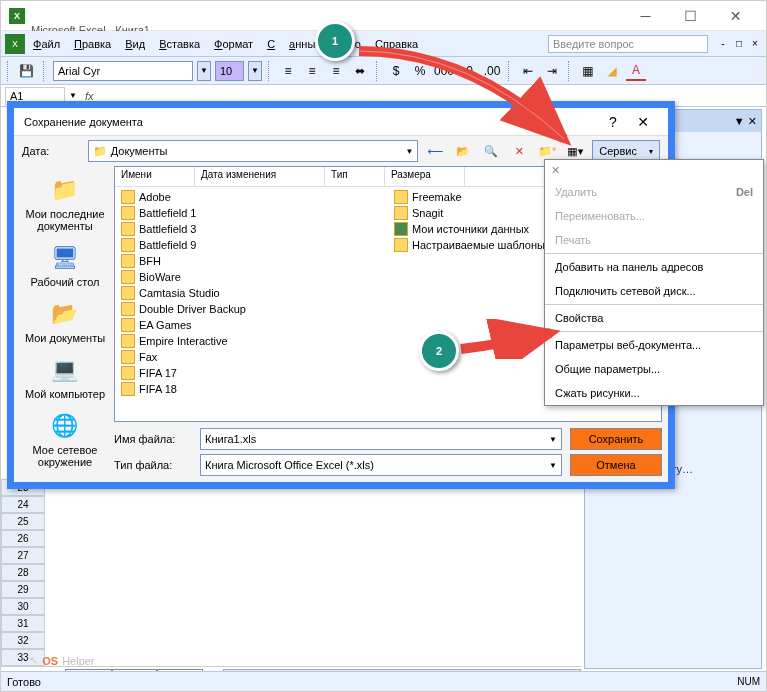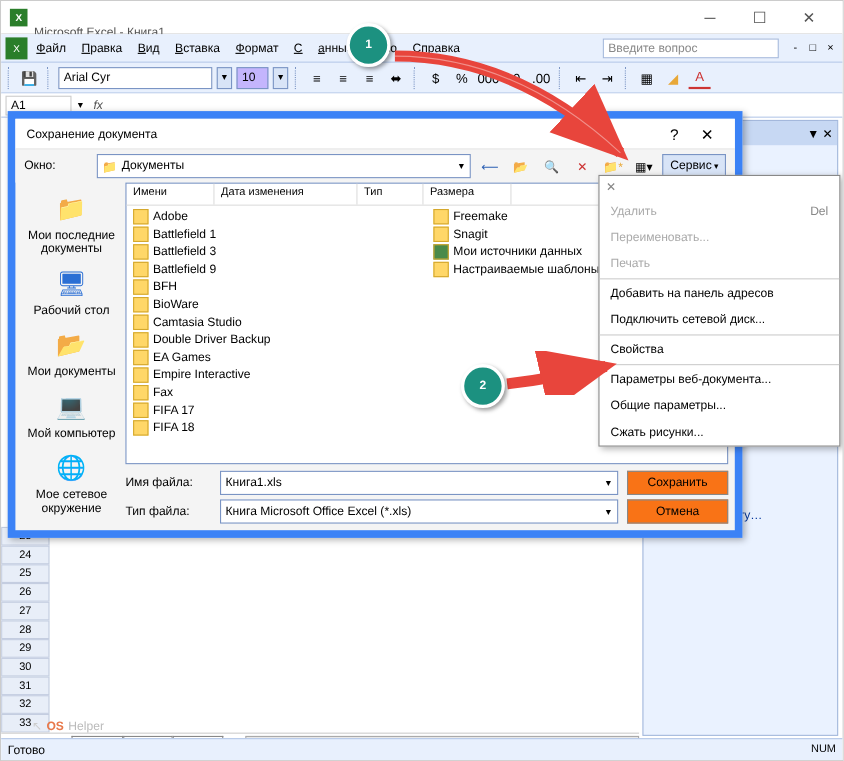--- a/index.html
+++ b/index.html
@@ -51,21 +51,21 @@
 .dialog .dlg-title { height: 28px; background: #fff; display: flex; align-items: center; padding: 0 10px; border-bottom: 1px solid #ddd; }
 .dialog .dlg-title .ttl { flex: 1; }
 .dialog .dlg-title .help { width: 30px; text-align: center; font-size: 14px; }
 .dialog .dlg-title .close { width: 30px; text-align: center; font-size: 14px; }
 
 .dlg-toolbar { height: 30px; display: flex; align-items: center; padding: 0 8px; gap: 6px; background: #f4f4f4; }
 .dlg-toolbar .lbl { width: 60px; }
 .dlg-toolbar .folder-combo { flex: 1; height: 22px; border: 1px solid #7a94c4; background: #fff; display: flex; align-items: center; padding: 0 4px; gap: 4px; }
 .dlg-toolbar .folder-combo .drop { margin-left: auto; font-size: 8px; }
 .dlg-toolbar .tico { width: 22px; height: 22px; display: inline-flex; align-items: center; justify-content: center; }
-.dlg-toolbar .service-btn { height: 22px; border: 1px solid #7a94c4; background: #d8e4f7; padding: 0 6px; display: flex; align-items: center; gap: 2px; }
+.dlg-toolbar .service-btn { height: 22px; border: 1px solid #7a94c4; background: #d8e4f7; padding: 0 6px; display: flex; align-items: center; gap: 12px; }
 
 .places { position: absolute; left: 4px; top: 58px; width: 94px; bottom: 4px; background: #f4f4f4; display: flex; flex-direction: column; align-items: center; padding-top: 4px; gap: 2px; }
 .places .pl { width: 86px; text-align: center; padding: 4px 2px; font-size: 10px; }
 .places .pl .pico { width: 32px; height: 32px; margin: 0 auto 2px; display: flex; align-items: center; justify-content: center; font-size: 22px; }
 
 .filelist { position: absolute; left: 100px; top: 58px; right: 6px; height: 256px; background: #fff; border: 1px solid #7a94c4; }
 .filelist .cols { height: 20px; display: flex; border-bottom: 1px solid #ddd; }
 .filelist .cols .col { padding: 2px 6px; border-right: 1px solid #ddd; font-size: 10px; }
 .filelist .files { display: flex; }
 .filelist .filecol { width: 50%; padding: 2px 4px; }
@@ -77,21 +77,21 @@
 .dlg-bottom .row { display: flex; align-items: center; gap: 8px; margin-top: 4px; }
 .dlg-bottom .lbl { width: 78px; }
 .dlg-bottom .combo { flex: 1; height: 22px; border: 1px solid #7a94c4; background: #fff; display: flex; align-items: center; padding: 0 4px; }
 .dlg-bottom .combo .drop { margin-left: auto; font-size: 8px; }
 .dlg-bottom .btn { width: 92px; height: 22px; border: 1px solid #888; background: #f97316; display: flex; align-items: center; justify-content: center; }
 
 
 .service-menu { position: absolute; left: 543px; top: 158px; width: 220px; background: #fff; border: 1px solid #888; box-shadow: 2px 2px 6px rgba(0,0,0,0.3); z-index: 50; }
 .service-menu .smrow { height: 24px; display: flex; align-items: center; padding: 0 10px; }
 .service-menu .smrow.disabled { color: #aaa; }
-.service-menu .smrow .hk { margin-left: auto; color: #888; }
+.service-menu .smrow .hk { margin-left: auto; color: #888; font-weight: bold; }
 .service-menu .smsep { border-top: 1px solid #ccc; margin: 1px 0; }
 .service-menu .xrow { height: 20px; display: flex; align-items: center; padding: 0 6px; color: #888; }
 
 
 .callout { position: absolute; width: 40px; height: 40px; border-radius: 50%; background: #1c9180; border: 3px solid #fff; color: #fff; font-size: 22px; font-weight: bold; display: flex; align-items: center; justify-content: center; box-shadow: 2px 2px 4px rgba(0,0,0,0.4); z-index: 100; }
 
 .watermark { position: absolute; left: 28px; bottom: 24px; font-size: 26px; color: #ccc; z-index: 5; display: flex; align-items: center; gap: 4px; }
 .watermark .os { color: #e8784a; font-weight: bold; }
 .watermark .hl { color: #bbb; }
 
@@ -214,21 +214,21 @@
   <span class="right">NUM</span>
 </div>
 
 <div class="dialog">
   <div class="dlg-title">
     <span class="ttl">Сохранение документа</span>
     <span class="help">?</span>
     <span class="close">✕</span>
   </div>
   <div class="dlg-toolbar">
-    <span class="lbl">Окно:</span>
+    <span class="lbl">Дата:</span>
     <span class="folder-combo">
       <span style="color:#e8a838;">📁</span>
       <span>Документы</span>
       <span class="drop">▼</span>
     </span>
     <span class="tico" style="color:#2b5fb3;">⟵</span>
     <span class="tico" style="color:#e8a838;">📂</span>
     <span class="tico" style="color:#2b5fb3;">🔍</span>
     <span class="tico" style="color:#c33;">✕</span>
     <span class="tico" style="color:#e8a838;">📁*</span>

